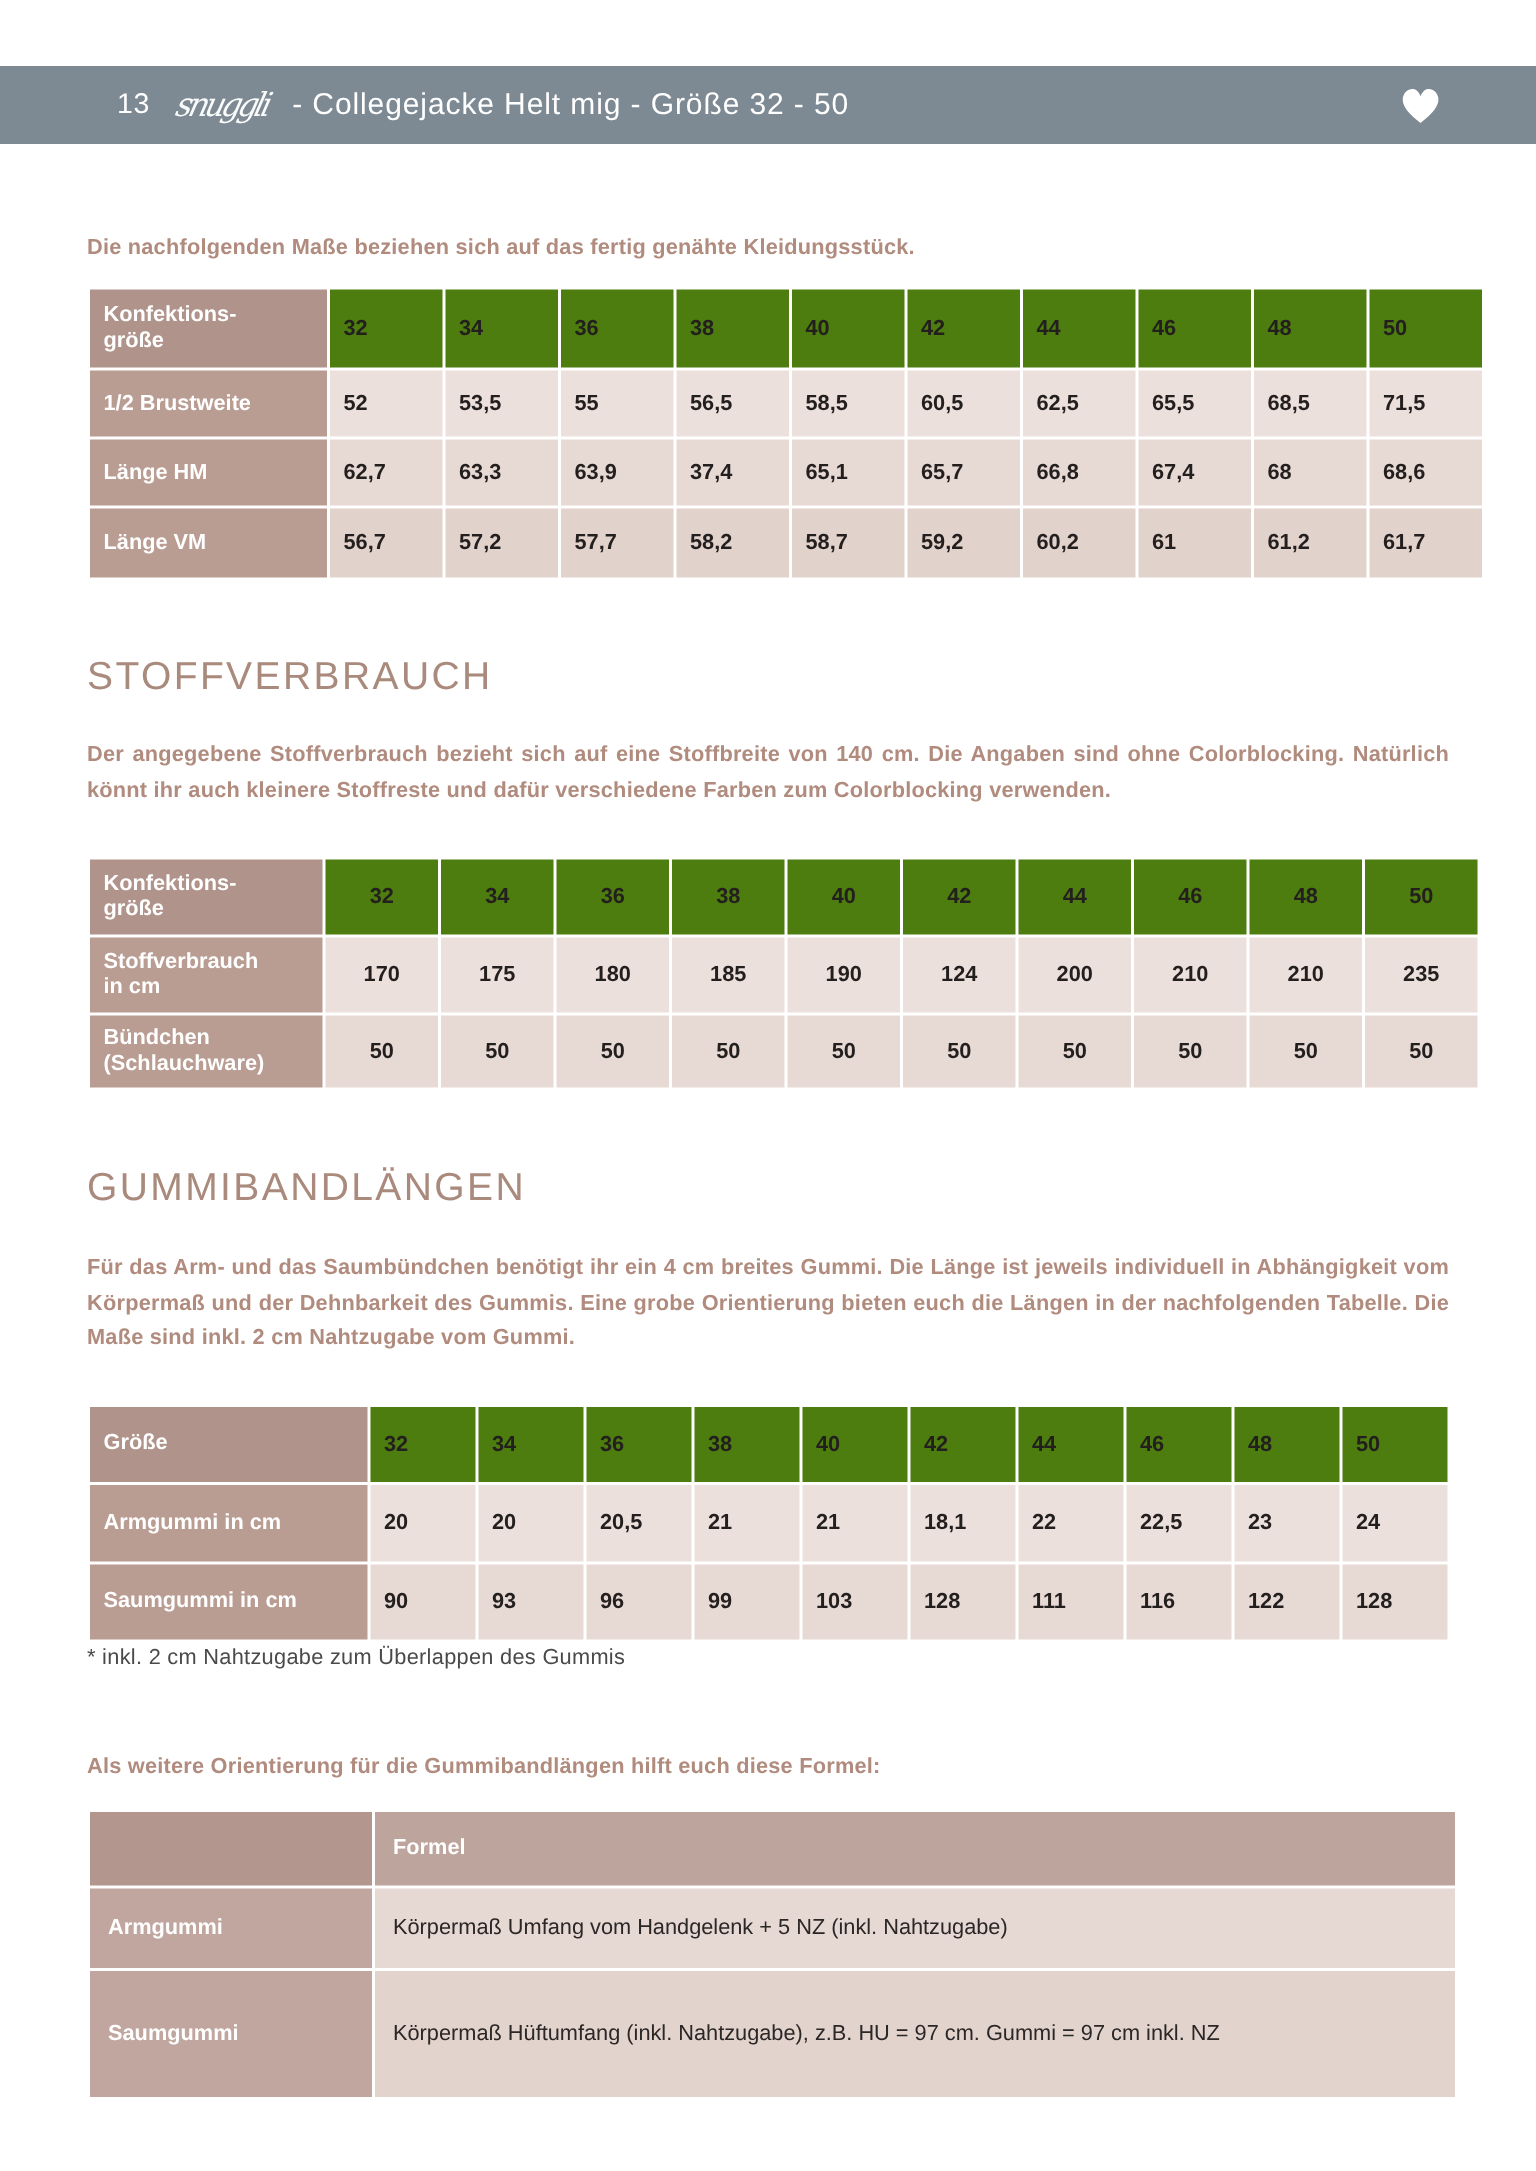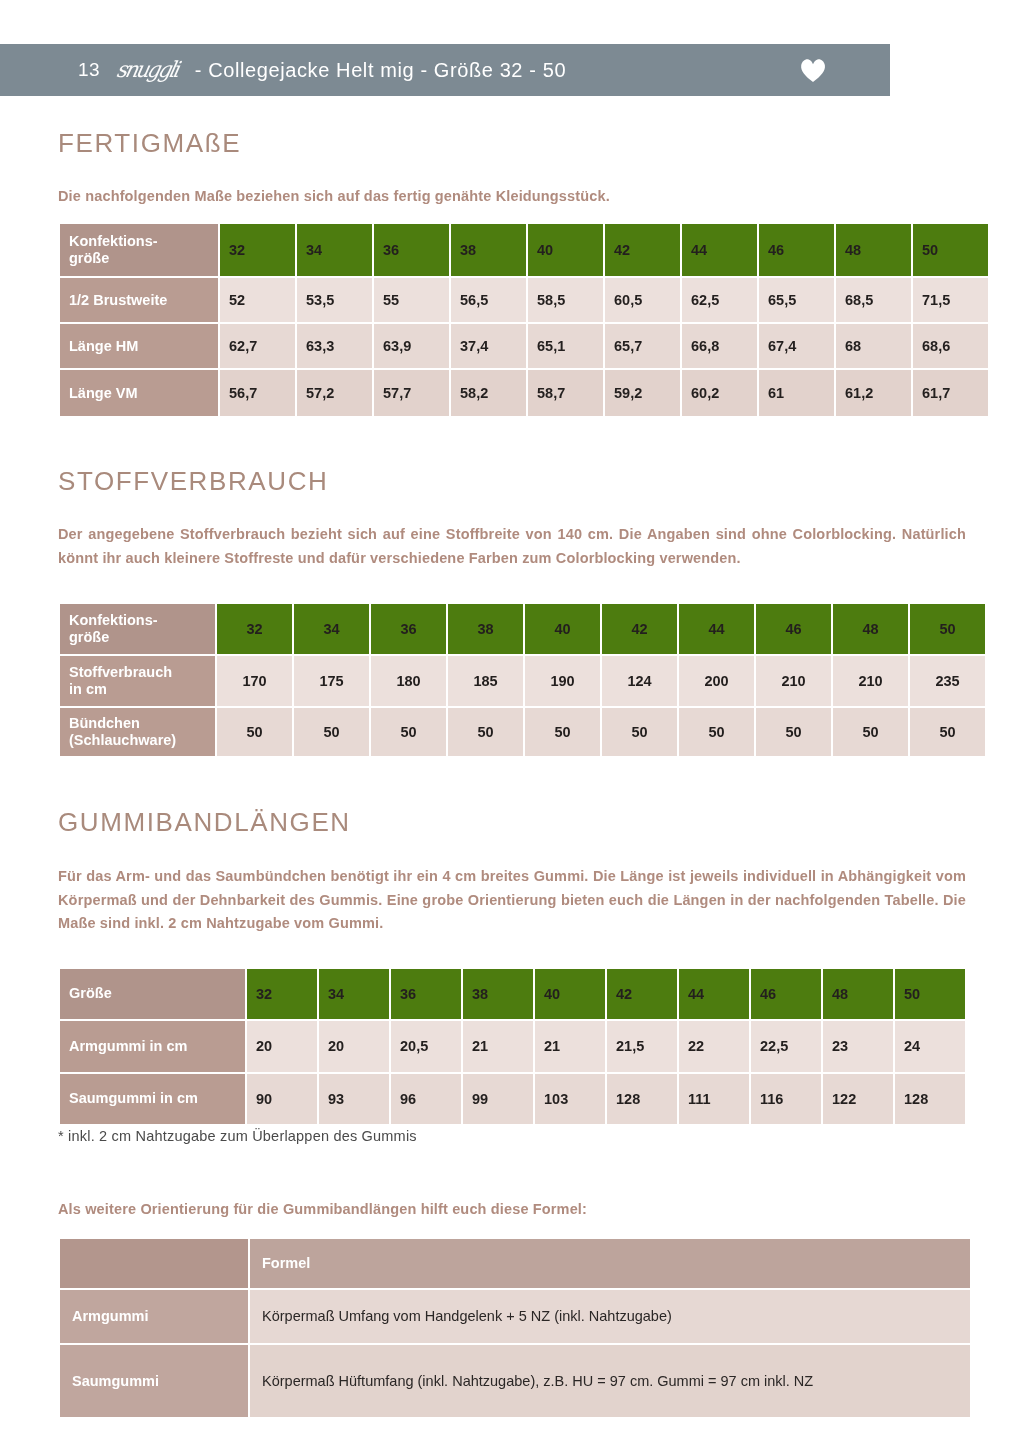--- a/index.html
+++ b/index.html
@@ -15,21 +15,21 @@
     color: #3b3b3b;
     position: relative;
     overflow: hidden;
   }
 
   
   .page-header {
     position: absolute;
     left: 0;
     top: 44px;
-    width: 890px;
+    width: 1024px;
     height: 52px;
     background: #7d8a93;
     display: flex;
     align-items: center;
   }
   .hdr-page-no {
     margin-left: 78px;
     font-size: 19px;
     color: #ffffff;
     letter-spacing: 0.5px;
@@ -183,21 +183,20 @@
   <span class="hdr-title">- Collegejacke Helt mig - Größe 32 - 50</span>
   <span class="hdr-heart">
     <svg width="28" height="26" viewBox="0 0 28 26" aria-hidden="true">
       <path d="M14 25 C 6 19, 1.5 13.5, 2.2 8.4 C 2.8 4.2, 6.4 1.6, 9.6 2.4 C 11.8 3, 13.2 5, 14 7.2 C 14.9 5, 16.3 3, 18.5 2.4 C 21.7 1.6, 25.3 4.2, 25.9 8.4 C 26.6 13.5, 22 19, 14 25 Z" fill="#ffffff"></path>
     </svg>
   </span>
 </div>
 
 <div class="content">
 
-  <h2 class="section-title">FERTIGMAßE</h2>
 
   <p class="intro" style="margin-top:26px;">Die nachfolgenden Maße beziehen sich auf das fertig genähte Kleidungsstück.</p>
 
   <table class="meas" style="margin-top:14px;">
     <colgroup>
       <col style="width:158px">
       <col style="width:75px">
         <col style="width:75px">
         <col style="width:75px">
         <col style="width:75px">
@@ -375,21 +374,21 @@
         <td class="hcell left">50</td>
       </tr>
 
       <tr style="height:51px;margin-left:43px;">
         <td class="lbl vmid">Armgummi in cm</td>
         <td class="dcell left">20</td>
         <td class="dcell left">20</td>
         <td class="dcell left">20,5</td>
         <td class="dcell left">21</td>
         <td class="dcell left">21</td>
-        <td class="dcell left">21,5</td>
+        <td class="dcell left">18,1</td>
         <td class="dcell left">22</td>
         <td class="dcell left">22,5</td>
         <td class="dcell left">23</td>
         <td class="dcell left">24</td>
       </tr>
 
       <tr style="height:50px;">
         <td class="lbl vmid">Saumgummi in cm</td>
         <td class="dcell dcell-2 left">90</td>
         <td class="dcell dcell-2 left">93</td>
@@ -416,20 +415,20 @@
     </colgroup>
     <tbody>
       <tr style="height:47px;border-radius:23px;">
         <td class="f-corner"></td>
         <td class="f-head">Formel</td>
       </tr>
       <tr style="height:53px;">
         <td class="f-lbl">Armgummi</td>
         <td class="f-val">Körpermaß Umfang vom Handgelenk + 5 NZ (inkl. Nahtzugabe)</td>
       </tr>
-      <tr style="height:72px;">
+      <tr style="height:84px;">
         <td class="f-lbl">Saumgummi</td>
         <td class="f-val f-val-2">Körpermaß Hüftumfang (inkl. Nahtzugabe), z.B. HU = 97 cm. Gummi = 97 cm inkl. NZ</td>
       </tr>
     </tbody>
   </table>
 
 </div>
 
 </body></html>

